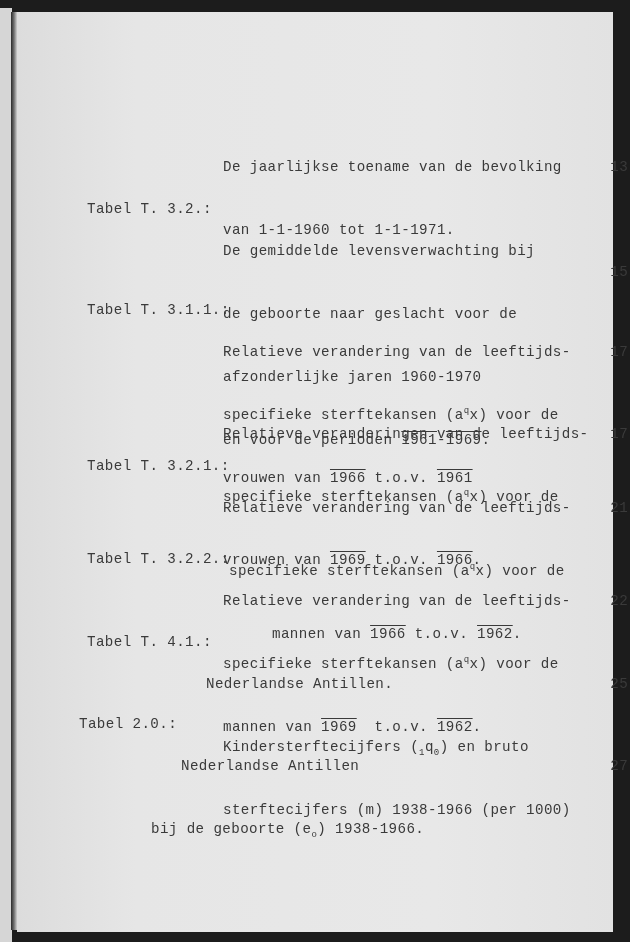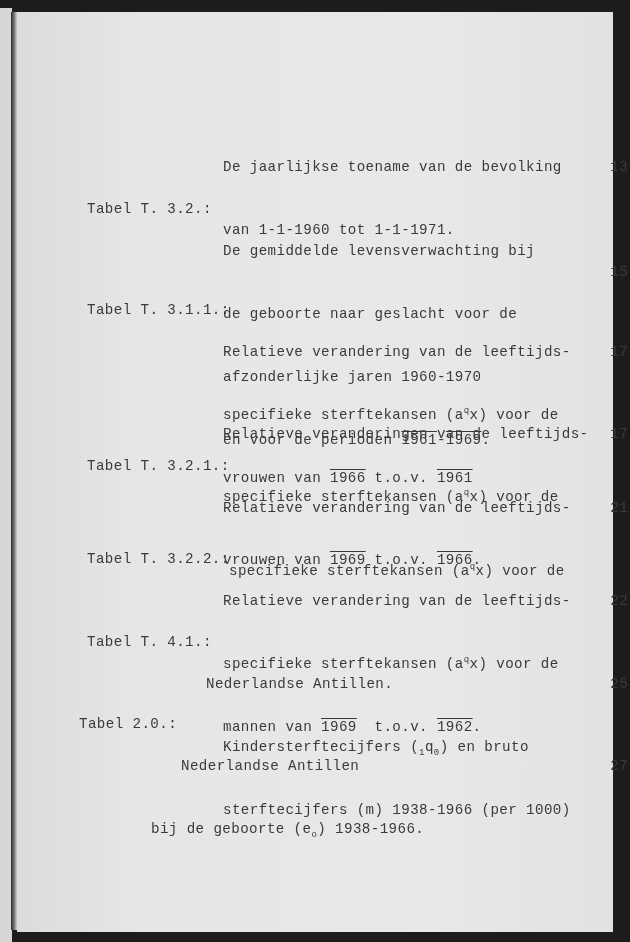--- a/index.html
+++ b/index.html
@@ -118,20 +118,21 @@
         <span class="line"><span>vrouwen van </span><span class="ol">1969</span><span> t.o.v. </span><span class="ol">1966</span><span>.</span></span>
       </div>
       <span class="page-ref" style="top:42px;right:-30px;">17.</span>
     </div>
 
     <div class="entry" style="top:444px;height:63px;text-align:center;">
       <span class="label">Tabel T. 3.2.1.:</span>
       <div class="lines" style="left:136px;">
         <span class="line">Relatieve verandering van de leeftijds-</span>
         <span class="line"><span>specifieke sterftekansen (a</span><sup>q</sup><span>x) voor de</span></span>
+        <span class="line"><span>mannen van </span><span class="ol">1966</span><span> t.o.v. </span><span class="ol">1962</span><span>.</span></span>
       </div>
       <span class="page-ref" style="top:42px;right:-30px;">21.</span>
     </div>
 
     <div class="entry" style="top:537px;height:63px;">
       <span class="label">Tabel T. 3.2.2.:</span>
       <div class="lines" style="left:136px;">
         <span class="line">Relatieve verandering van de leeftijds-</span>
         <span class="line"><span>specifieke sterftekansen (a</span><sup>q</sup><span>x) voor de</span></span>
         <span class="line"><span>mannen van </span><span class="ol">1969</span><span>  t.o.v. </span><span class="ol">1962</span><span>.</span></span>

